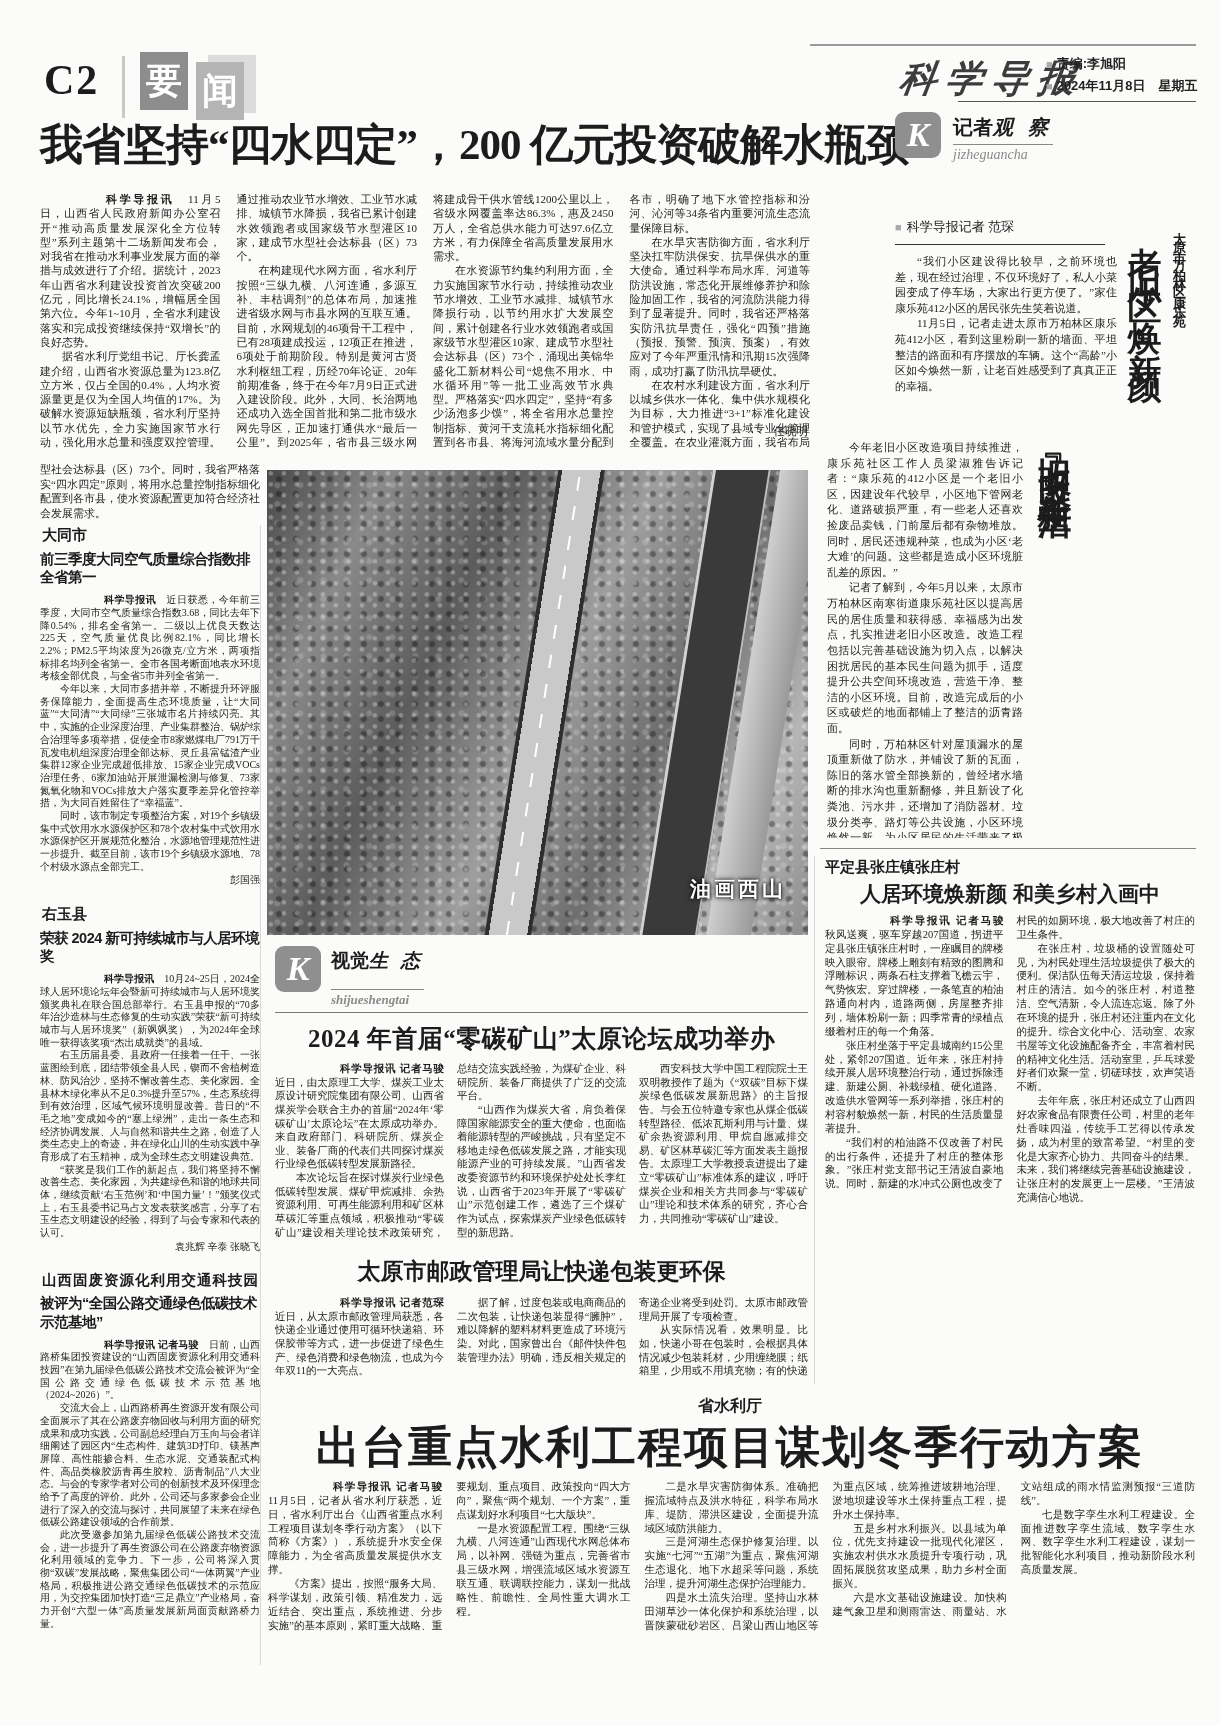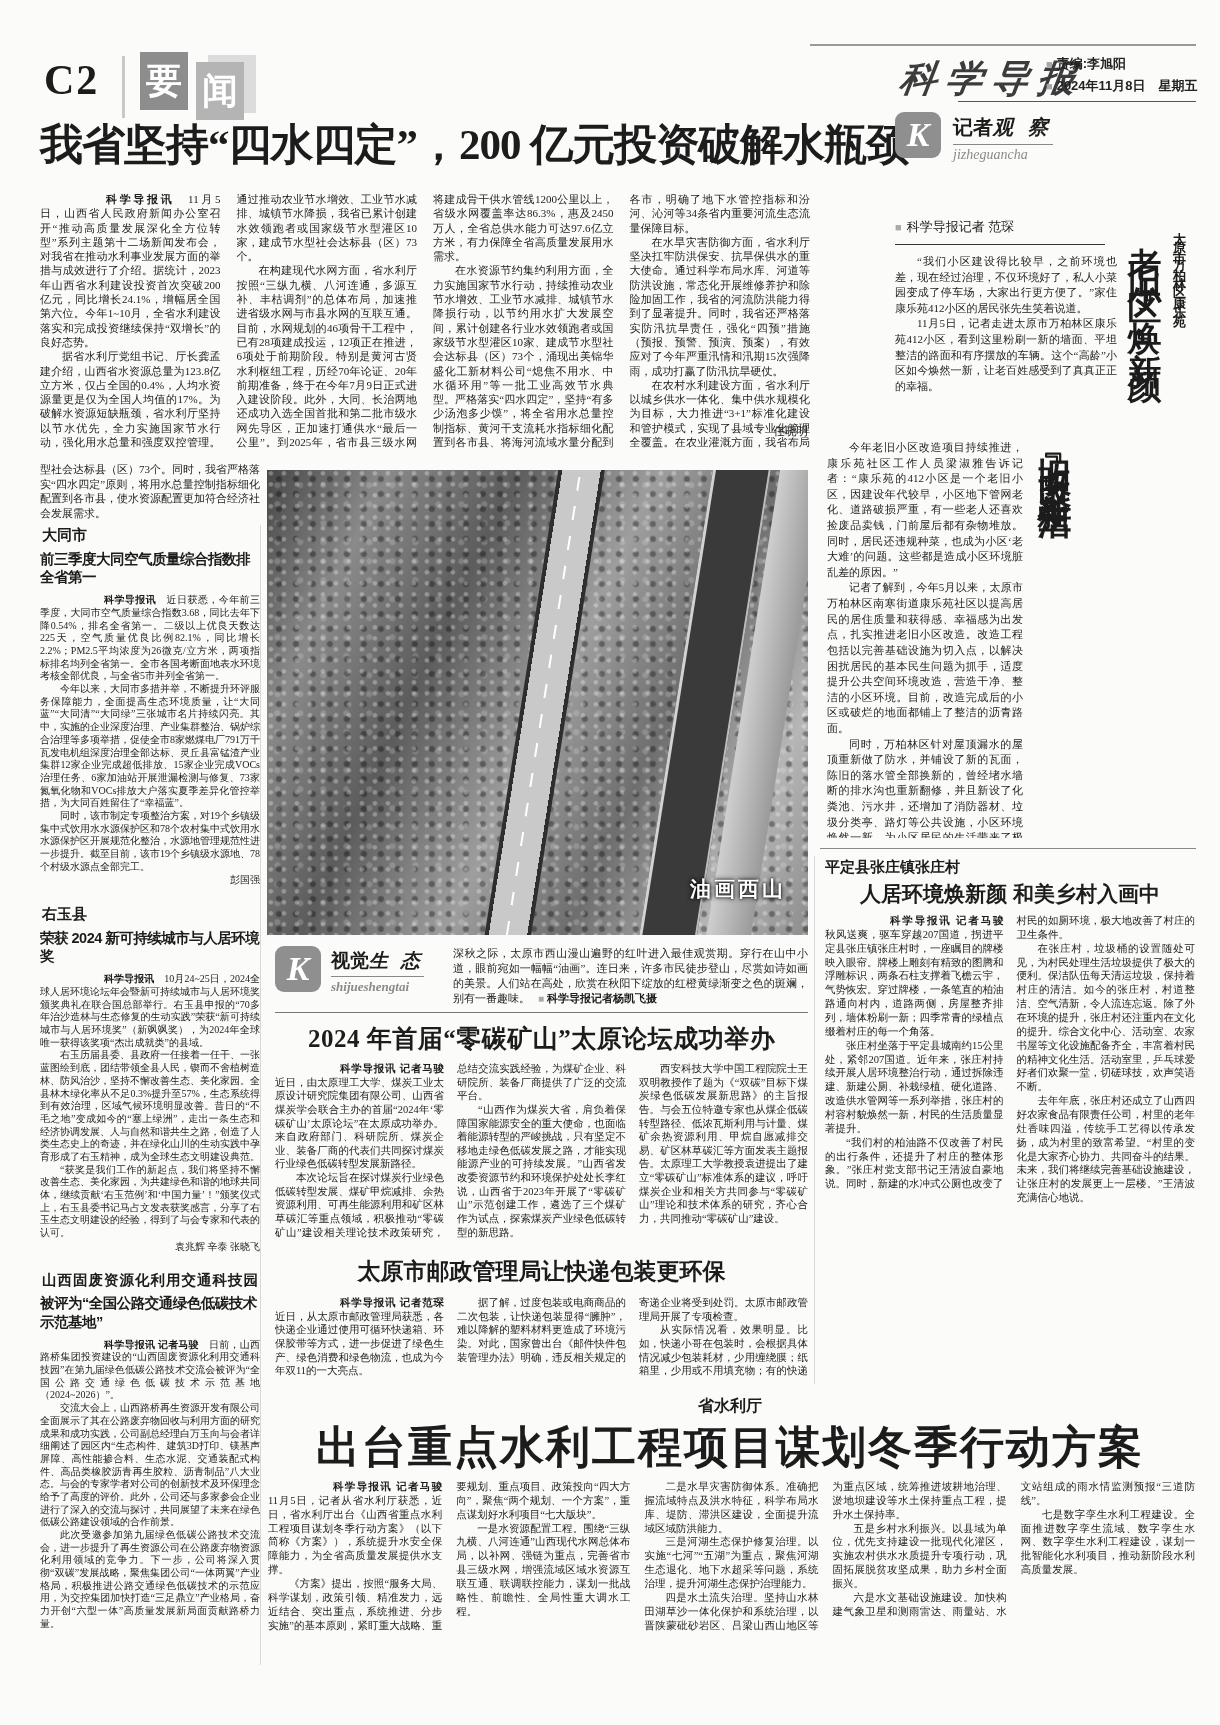--- a/index.html
+++ b/index.html
@@ -60,21 +60,21 @@
   .shore{position:absolute;right:4%;top:-8%;width:44px;height:120%;transform:rotate(9deg);
      background:linear-gradient(90deg,#cfcfcf,#9a9a9a);}
   .photo-label{position:absolute;right:22px;bottom:32px;color:#fff;font-size:21px;font-weight:bold;
      letter-spacing:3px;text-shadow:0 0 5px #000,0 0 2px #000;}
   
   .kbox{width:46px;height:46px;background:#8f8f8f;border-radius:9px;color:#fff;
         font-size:34px;font-weight:bold;text-align:center;line-height:46px;font-style:italic;}
   .visrow{left:275px;top:946px;width:533px;height:62px;display:flex;}
   .vislogo{display:flex;width:178px;}
   .vistitles{margin-left:10px;padding-top:2px;}
-  .vt-main{font-size:19px;font-weight:bold;border-bottom:1px solid #888;padding-bottom:2px;}
+  .vt-main{font-size:19px;font-weight:bold;border-bottom:1px solid #888;padding-bottom:15px;}
   .vt-script{font-style:italic;font-weight:bold;letter-spacing:4px;}
   .vt-sub{font-style:italic;color:#8a8a8a;font-size:13px;margin-top:2px;font-weight:bold;}
   .viscap{flex:1;font-size:11px;line-height:1.35;text-align:justify;}
   .viscap .sq{color:#aaa;margin:0 3px 0 8px;font-size:10px;}
   .visrule{left:275px;top:1012px;width:533px;height:1px;background:#777;}
   
   .lt-hl{left:275px;top:1022px;width:533px;text-align:center;font-size:25px;font-weight:bold;letter-spacing:0.5px;}
   .lt-body{left:275px;top:1062px;width:533px;height:186px;column-count:3;column-gap:13px;
            font-size:10.5px;line-height:1.30;overflow:hidden;}
   .yz-hl{left:275px;top:1256px;width:533px;text-align:center;font-size:23px;font-weight:bold;}
@@ -173,21 +173,20 @@
 </div>
 
 <div class="abs visrow">
   <div class="vislogo">
     <div class="kbox">K</div>
     <div class="vistitles">
       <div class="vt-main"><span class="sans">视觉</span><span class="vt-script">生 态</span></div>
       <div class="vt-sub">shijueshengtai</div>
     </div>
   </div>
-  <div class="viscap"><span>深秋之际，太原市西山漫山遍野的红叶进入最佳观赏期。穿行在山中小道，眼前宛如一幅幅“油画”。连日来，许多市民徒步登山，尽赏如诗如画的美景。人们站在高处，欣赏在秋阳下绽放的红橙黄绿渐变之色的斑斓，别有一番趣味。</span><span class="sq">■</span><span style="font-weight:bold;">科学导报记者杨凯飞摄</span></div>
 </div>
 <div class="abs visrule"></div>
 
 <h2 class="abs lt-hl" style="margin:0;">2024 年首届“零碳矿山”太原论坛成功举办</h2>
 <div class="abs lt-body">
   <p class="para"><b class="pfx">科学导报讯 记者马骏</b>　<span>近日，由太原理工大学、煤炭工业太原设计研究院集团有限公司、山西省煤炭学会联合主办的首届“2024年‘零碳矿山’太原论坛”在太原成功举办。来自政府部门、科研院所、煤炭企业、装备厂商的代表们共同探讨煤炭行业绿色低碳转型发展新路径。</span></p>
   <div class="list"><p class="para">本次论坛旨在探讨煤炭行业绿色低碳转型发展、煤矿甲烷减排、余热资源利用、可再生能源利用和矿区林草碳汇等重点领域，积极推动“零碳矿山”建设相关理论技术政策研究，总结交流实践经验，为煤矿企业、科研院所、装备厂商提供了广泛的交流平台。</p><p class="para">“山西作为煤炭大省，肩负着保障国家能源安全的重大使命，也面临着能源转型的严峻挑战，只有坚定不移地走绿色低碳发展之路，才能实现能源产业的可持续发展。”山西省发改委资源节约和环境保护处处长李红说，山西省于2023年开展了“零碳矿山”示范创建工作，遴选了三个煤矿作为试点，探索煤炭产业绿色低碳转型的新思路。</p><p class="para">西安科技大学中国工程院院士王双明教授作了题为《“双碳”目标下煤炭绿色低碳发展新思路》的主旨报告。与会五位特邀专家也从煤企低碳转型路径、低浓瓦斯利用与计量、煤矿余热资源利用、甲烷自愿减排交易、矿区林草碳汇等方面发表主题报告。太原理工大学教授袁进提出了建立“零碳矿山”标准体系的建议，呼吁煤炭企业和相关方共同参与“零碳矿山”理论和技术体系的研究，齐心合力，共同推动“零碳矿山”建设。</p></div>
 </div>
 
 <h2 class="abs yz-hl sans" style="margin:0;">太原市邮政管理局让快递包装更环保</h2>

